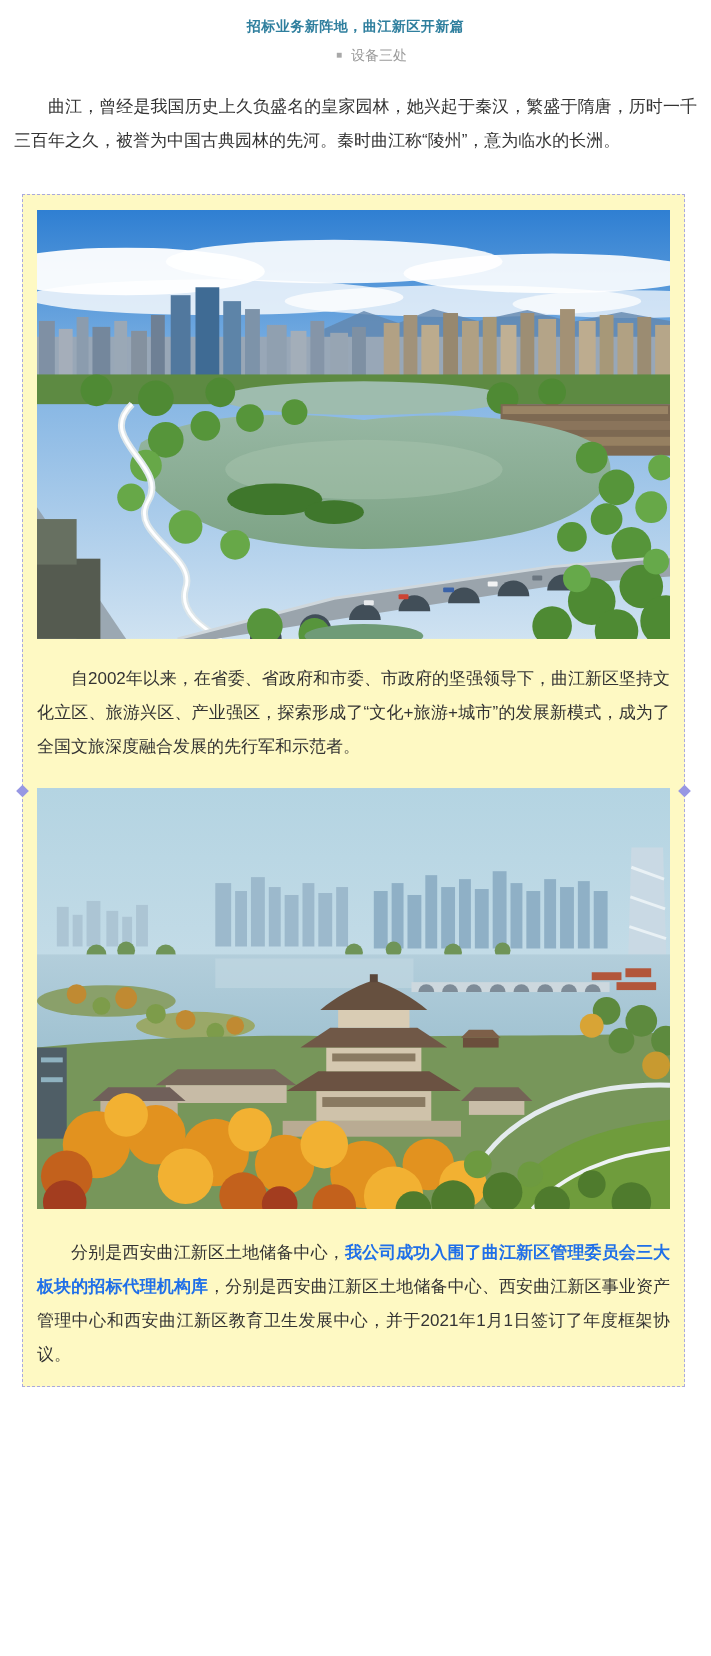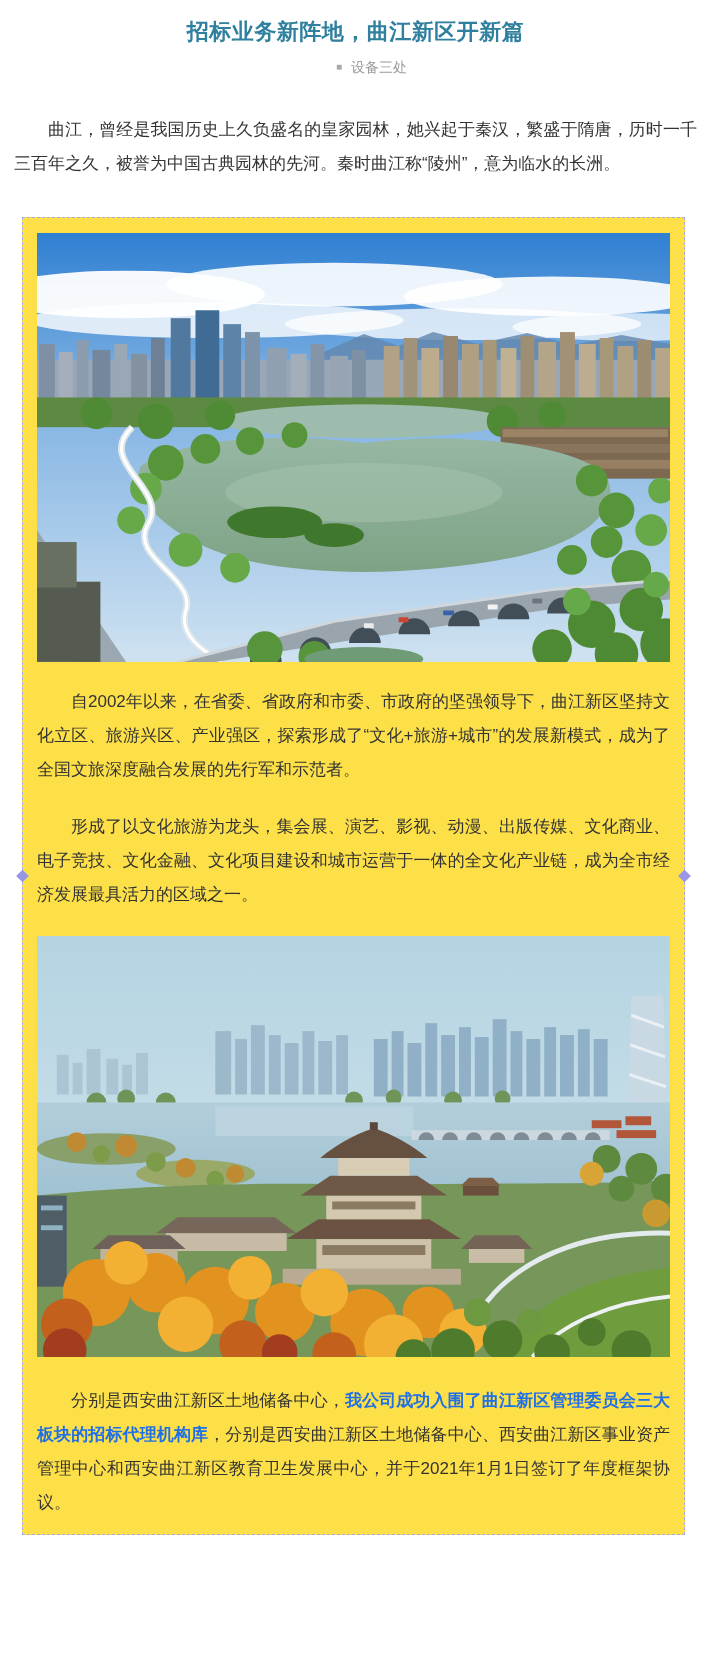--- a/index.html
+++ b/index.html
@@ -7,21 +7,21 @@
   body {
     width: 711px;
     font-family: "Liberation Sans", "DejaVu Sans", sans-serif;
     color: #333333;
   }
   .article { padding-top: 16px; }
 
   .title {
     margin: 0 20px;
     text-align: center;
-    font-size: 22px;
+    font-size: 14px;
     font-weight: 700;
     color: #2f7f9e;
     line-height: 1.45;
     letter-spacing: 0.5px;
   }
   .byline {
     margin-top: 11px;
     text-align: center;
     font-size: 14px;
     color: #9b9b9b;
@@ -29,34 +29,34 @@
   }
   .byline .bullet {
     display: inline-block;
     font-size: 10px;
     color: #a8a8a8;
     margin-right: 9px;
     transform: translateY(-2px);
   }
 
   p.para {
-    margin: 36px 14px 0;
+    margin: 25px 14px 0;
     font-size: 17px;
     line-height: 34px;
     text-align: justify;
     text-indent: 2em;
     color: #333333;
     word-break: break-all;
   }
 
   .content-box {
     position: relative;
     margin: 36px 26px 0 22px;
     border: 1px dashed #a9a9df;
-    background: #fde047;
+    background: #fef9c3;
     padding: 15px 14px 14px;
   }
   .content-box p.para { margin: 23px 0 0; }
   .content-box p.para.result { margin-top: 27px; }
 
   .photo { margin: 0; font-size: 0; }
   .photo svg { width: 100%; height: auto; display: block; }
   .photo2 { margin-top: 24px; }
 
   .diamond {
@@ -223,21 +223,20 @@
         <g fill="#57953c">
           <circle cx="230" cy="420" r="18"></circle>
             <circle cx="280" cy="428" r="16"></circle>
         </g>
         <ellipse cx="330" cy="430" rx="60" ry="12" fill="#6f9b77"></ellipse>
       </svg>
     </figure>
 
     <p class="para">自2002年以来，在省委、省政府和市委、市政府的坚强领导下，曲江新区坚持文化立区、旅游兴区、产业强区，探索形成了“文化+旅游+城市”的发展新模式，成为了全国文旅深度融合发展的先行军和示范者。</p>
 
-    <p class="para">形成了以文化旅游为龙头，集会展、演艺、影视、动漫、出版传媒、文化商业、电子竞技、文化金融、文化项目建设和城市运营于一体的全文化产业链，成为全市经济发展最具活力的区域之一。</p>
 
     <figure class="photo photo2">
       <svg viewBox="0 0 639 425" xmlns="http://www.w3.org/2000/svg" preserveAspectRatio="none" role="img">
         <defs>
           <linearGradient id="sky2" x1="0" y1="0" x2="0" y2="1">
             <stop offset="0" stop-color="#b4d4e2"></stop>
             <stop offset="0.5" stop-color="#c6dde8"></stop>
             <stop offset="1" stop-color="#d8e8ef"></stop>
           </linearGradient>
           <linearGradient id="lake2" x1="0" y1="0" x2="0" y2="1">

